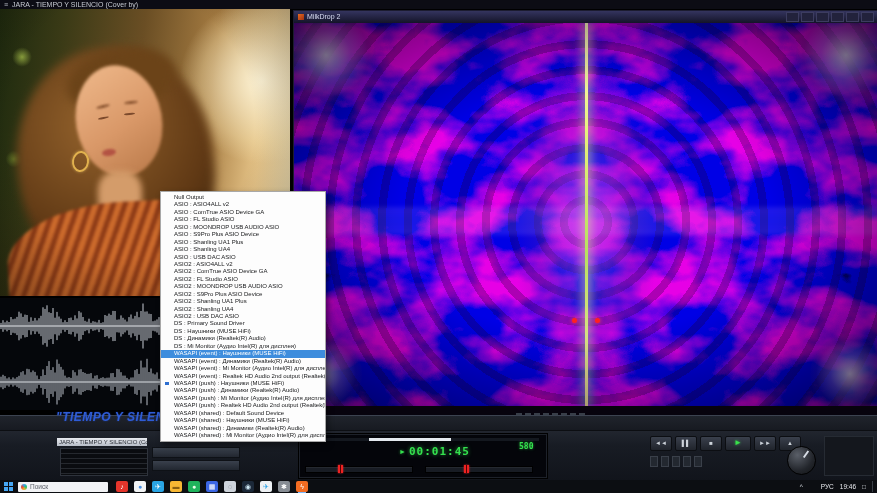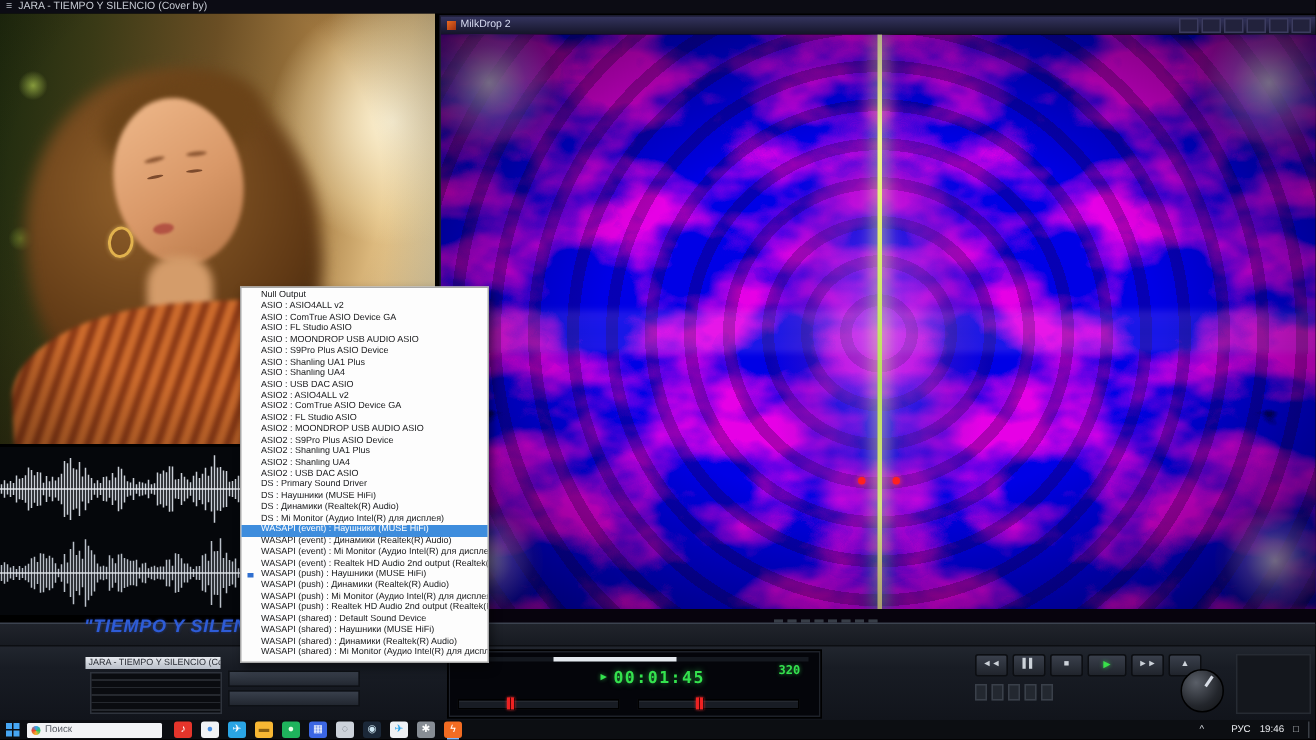--- a/index.html
+++ b/index.html
@@ -272,21 +272,21 @@
   </div>
 
   <div class="lcd">
     <div class="seekgroove">
         <div class="seekfill"></div>
       </div>
     <div class="timewrap">
       <span class="pico">►</span>
       <span class="time">00:01:45</span>
     </div>
-    <span class="bitrate">320</span>
+    <span class="bitrate">580</span>
     <div class="sl sl1">
       <div class="scale">
         <span></span>
           <span></span>
           <span></span>
       </div>
       <div class="groove">
           <div class="handle h1"></div>
         </div>
     </div>

